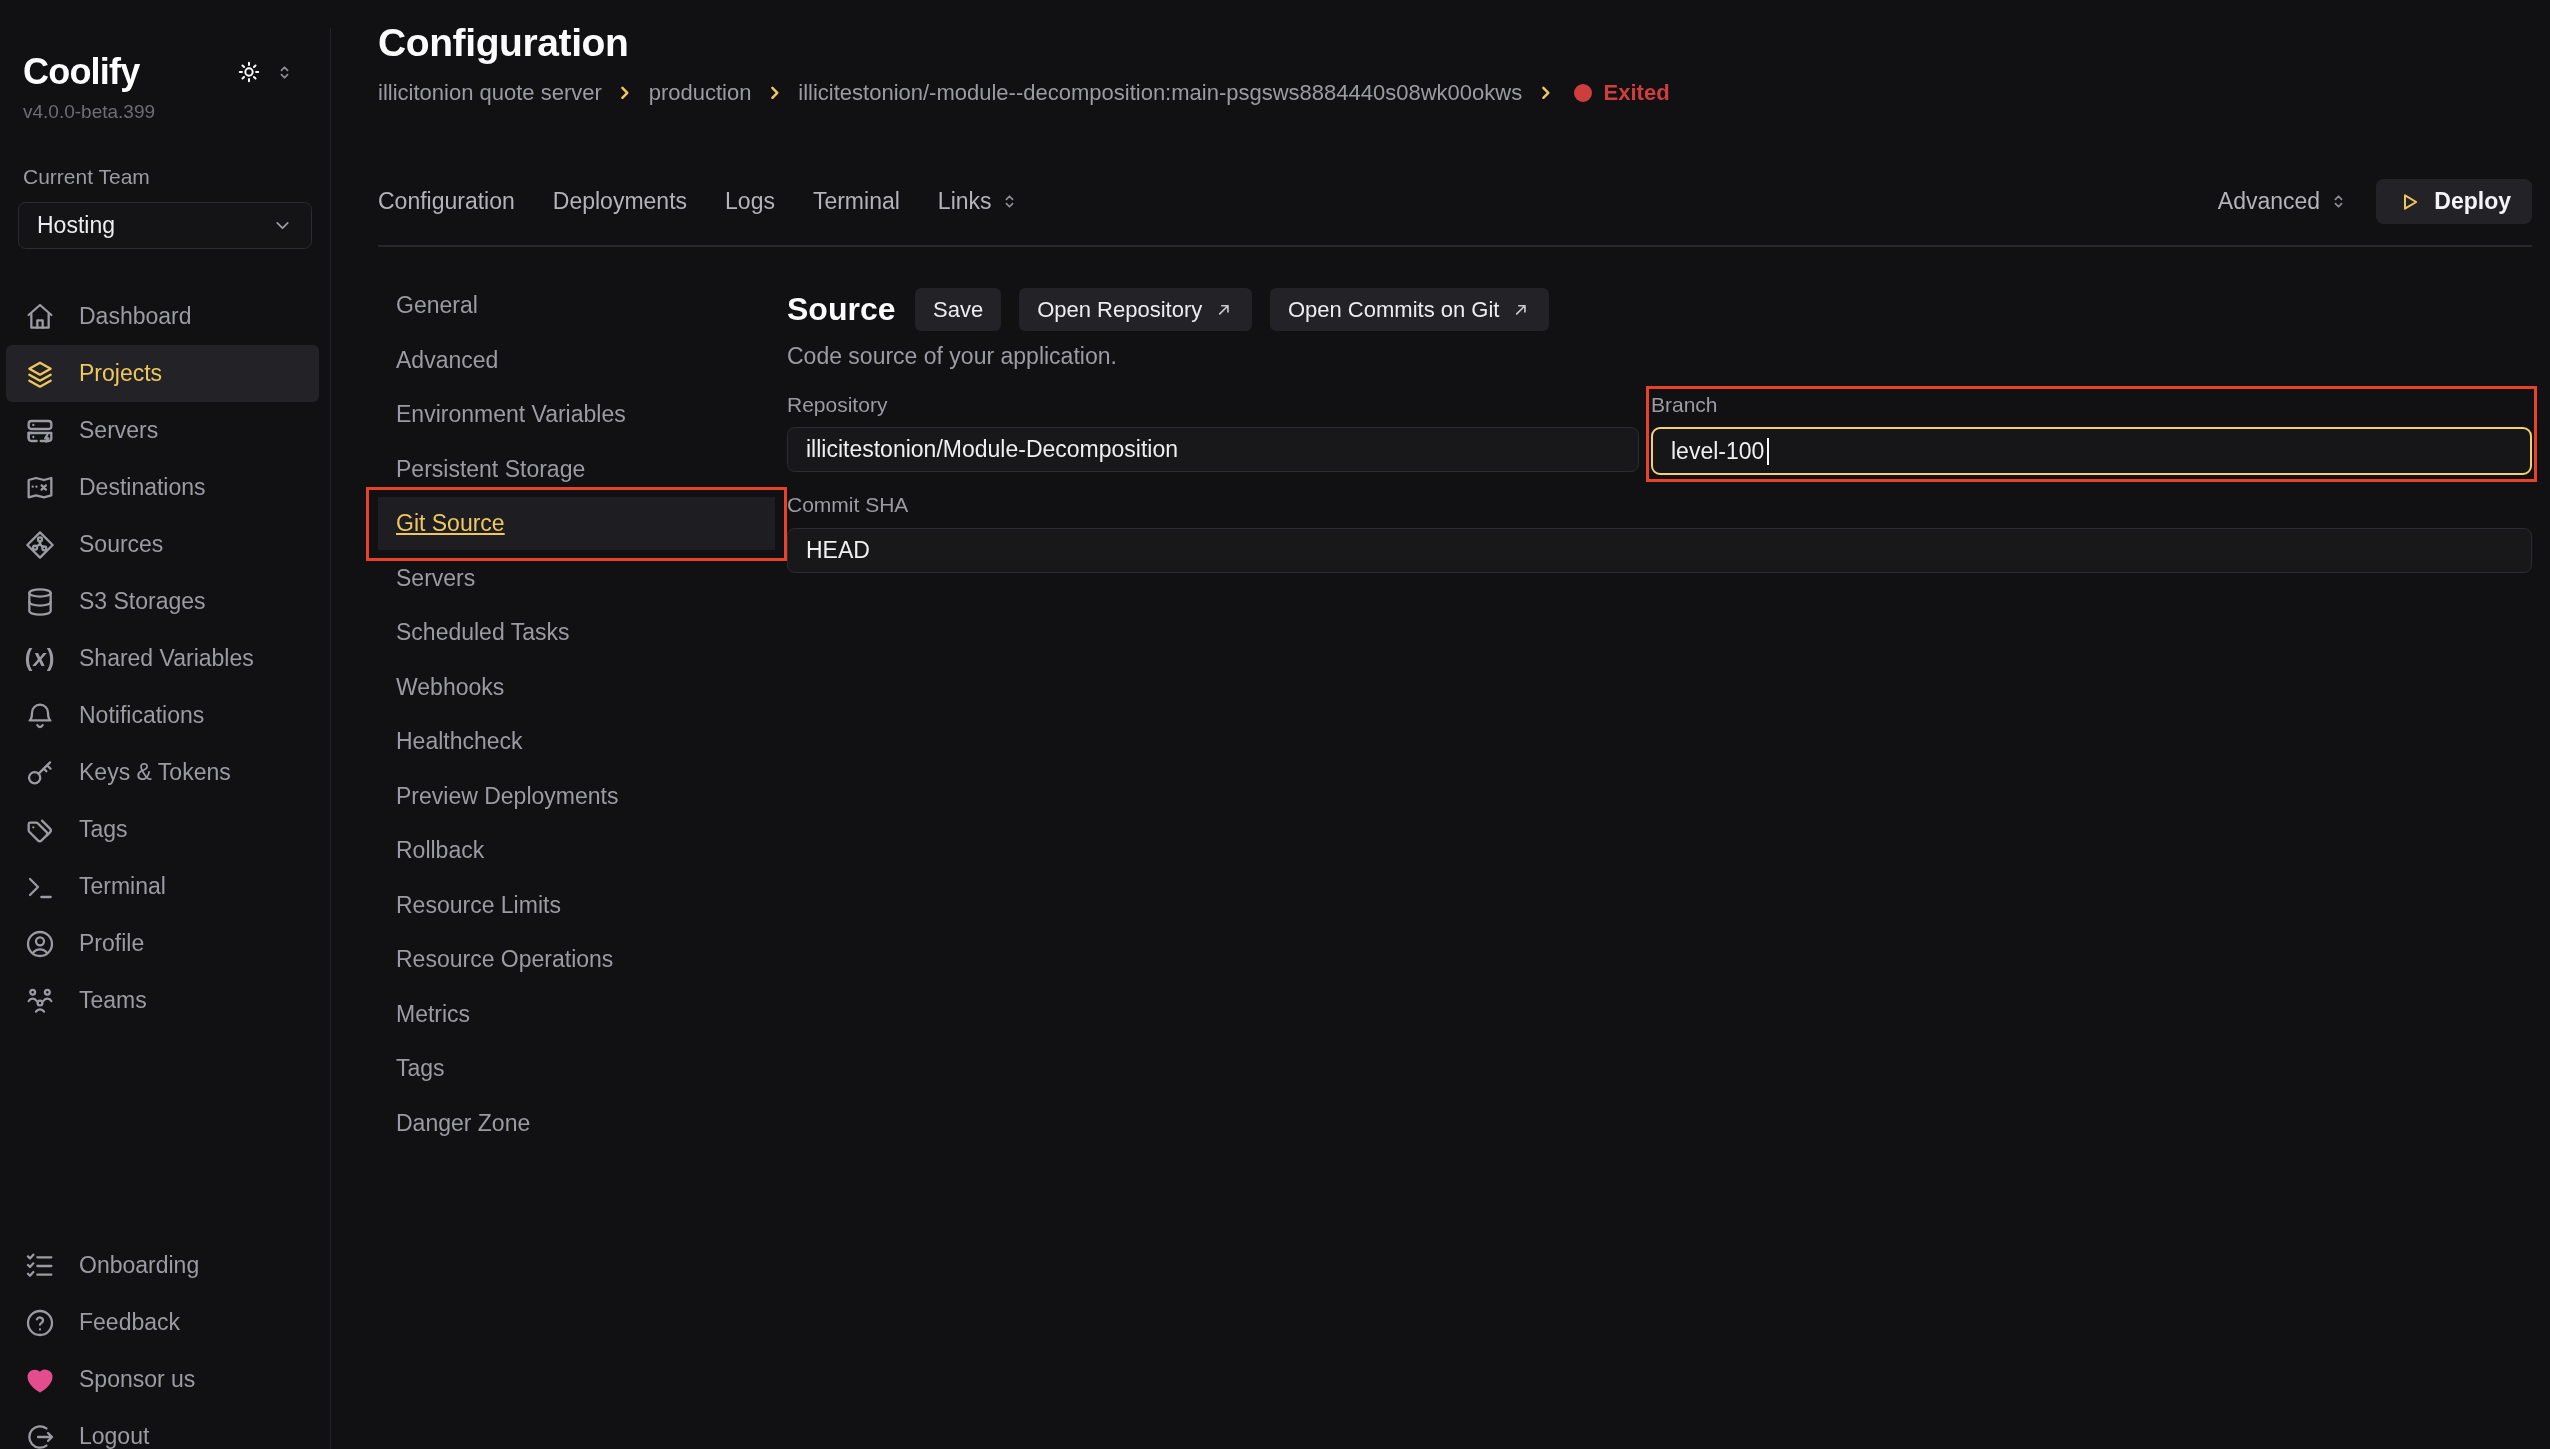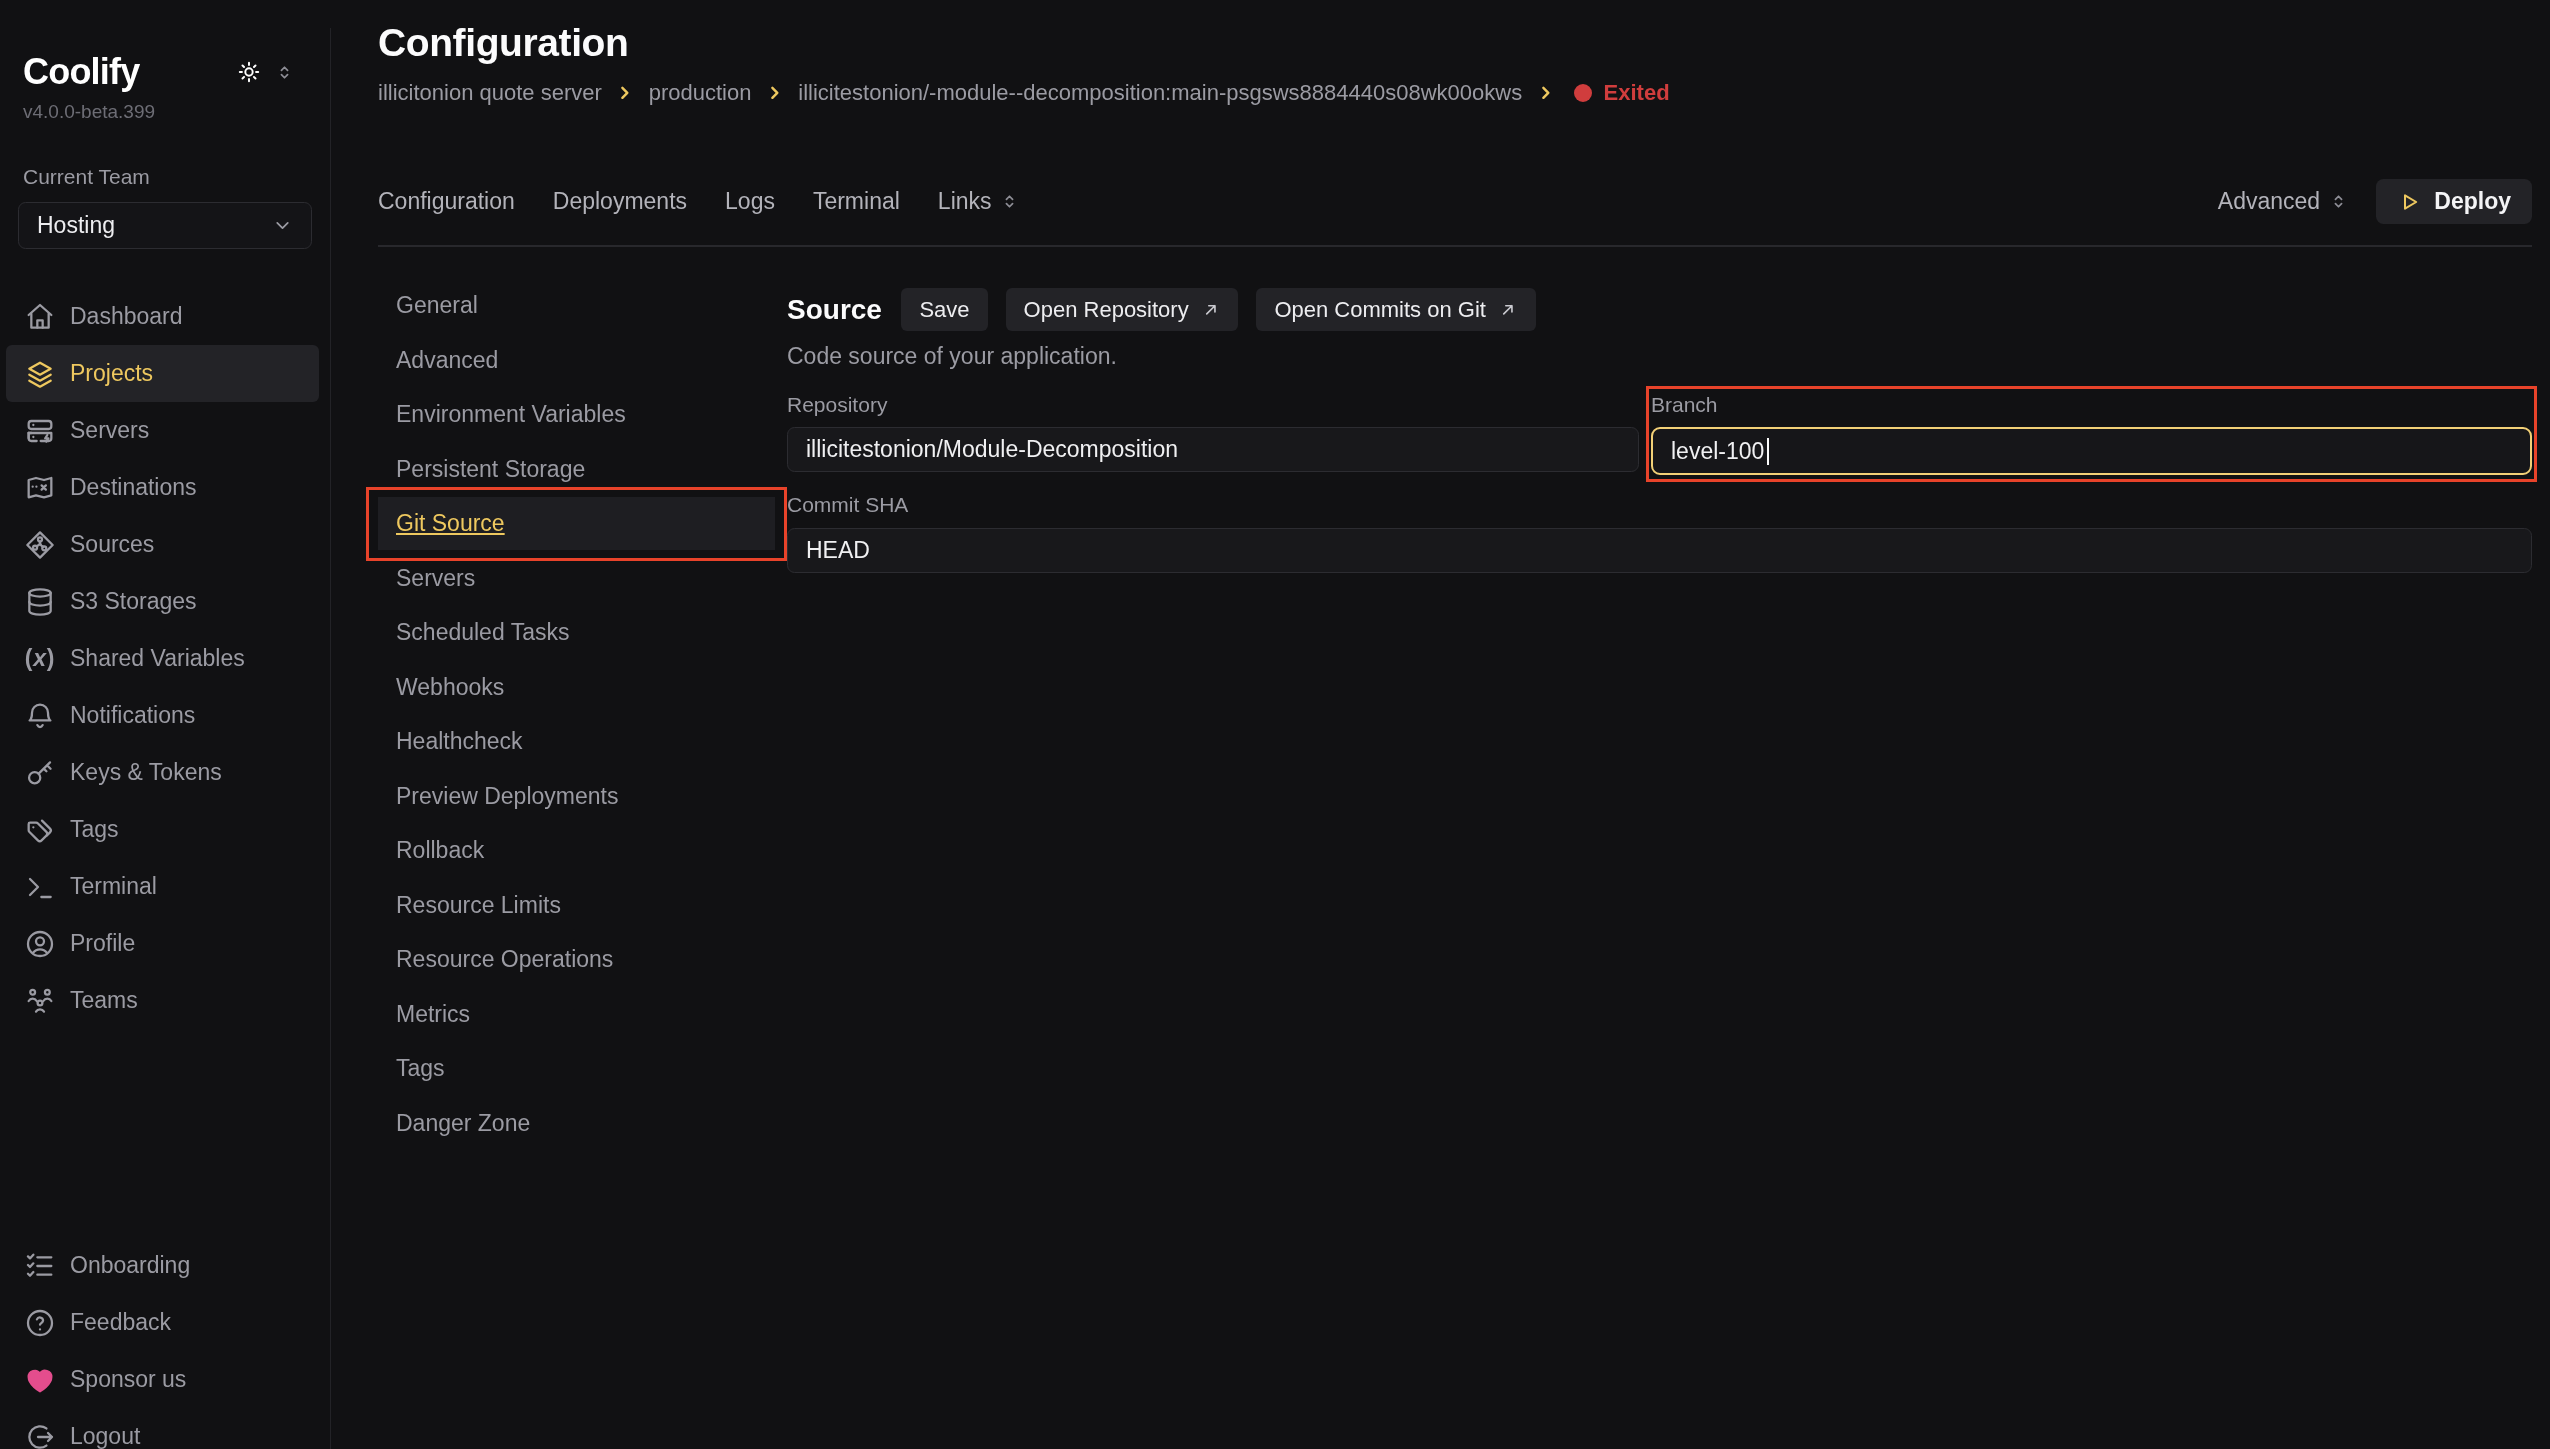--- a/index.html
+++ b/index.html
@@ -30,21 +30,21 @@
   .team-select {
     margin:13.6px 18px 0; height:47px;
     background:#141417; border:1.5px solid #2c2c31; border-radius:7.6px;
     display:flex; align-items:center; padding:0 18px; font-size:23px; color:#ededf0;
     cursor:pointer;
   }
   .team-select .chev { margin-left:auto; display:flex; color:#9b9ba3; }
   .nav { margin-top:39px; padding:0 10.6px 0 6px; }
   .nav.footer { margin-top:auto; }
   .nav-item {
-    height:57px; display:flex; align-items:center; gap:14px;
+    height:57px; display:flex; align-items:center; gap:23px;
     padding-left:18px; border-radius:6px;
     color:#9b9ba3; font-size:23px; cursor:pointer;
   }
   .nav-item .icon { width:32px; height:32px; flex:none; display:flex; align-items:center; justify-content:center; }
   .nav-item .icon svg { width:32px; height:32px; stroke:currentColor; fill:none; stroke-width:1.7; stroke-linecap:round; stroke-linejoin:round; }
   .nav-item.active { background:#232327; color:#eec85f; }
   .icon-text { font-size:23px; font-weight:bold; letter-spacing:0.8px; }
   .icon-text i { font-style:italic; }
   .heart svg { fill:#e44d8d !important; stroke:#e44d8d !important; }
 
@@ -79,21 +79,21 @@
     padding-left:18px; font-size:23px; color:#9b9ba3; cursor:pointer;
   }
   .subnav-item.active { background:#1e1e22; color:#eec85f; position:relative;text-decoration:underline; }
   .subnav-item.active::after {
     content:""; position:absolute; inset:-10.6px -12px;
     border:3px solid #e8432a; pointer-events:none;
   }
 
   .form { flex:1; padding-right:0; }
   .form-head { margin-top:9px; display:flex; align-items:center; gap:18px; }
-  .form-head h2 { font-size:28px; font-weight:bold; color:#fbfbfc; margin-right:1.5px; }
+  .form-head h2 { font-size:32px; font-weight:bold; color:#fbfbfc; margin-right:1.5px; }
   .btn {
     background:#232327; border-radius:6px; padding:8.3px 18px;
     font-size:22px; color:#ededf0; display:flex; align-items:center; gap:12px; cursor:pointer;
   }
   .btn svg { width:19.7px; height:19.7px; stroke:#c9c9cf; fill:none; stroke-width:2; stroke-linecap:round; stroke-linejoin:round; }
   .desc { margin-top:12px; font-size:23px; color:#9b9ba3; }
 
   .form-row { margin-top:23px; display:flex; gap:12px; }
   .field-label { display:block; font-size:21px; color:#9b9ba3; margin-bottom:10.6px; }
   .text-input {

